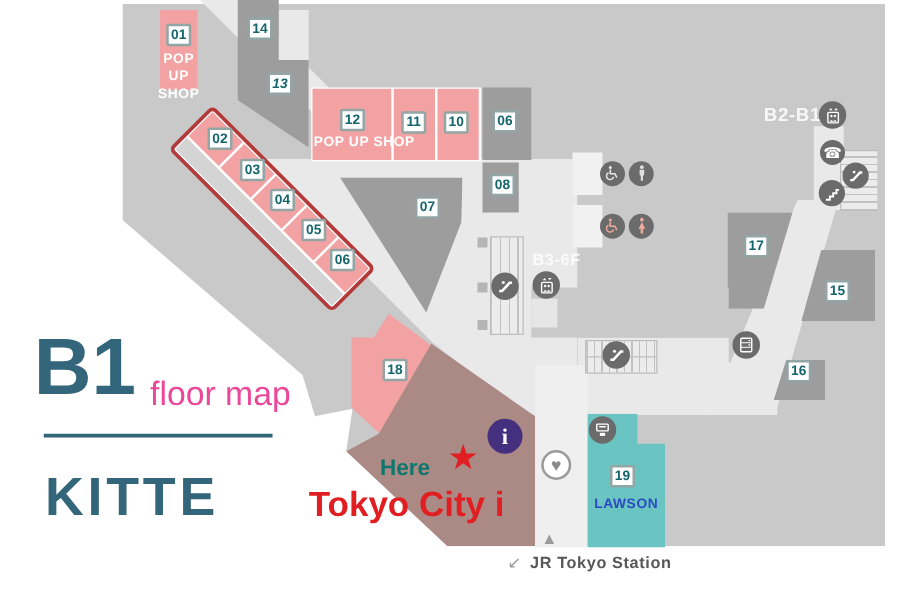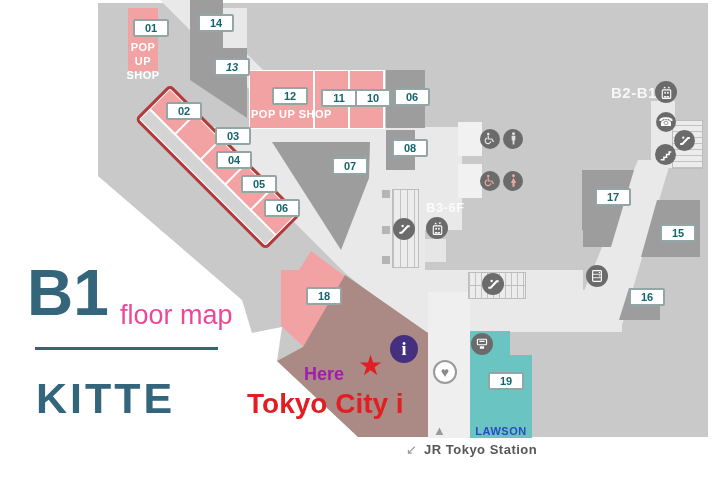--- a/index.html
+++ b/index.html
@@ -1,20 +1,20 @@
 <!DOCTYPE html>
 <html><head>
 <meta charset="utf-8">
 <style>
   html,body{margin:0;padding:0;background:#fff;}
   .map{position:relative;width:720px;height:480px;background:#fff;overflow:hidden;
        font-family:"Liberation Sans",sans-serif;}
   .layer{position:absolute;left:0;top:0;width:720px;height:480px;}
   .abs{position:absolute;}
-  .ul{position:absolute;width:36px;height:18px;background:#fff;border:2px solid #93a5a5;
+  .ul{position:absolute;width:20px;height:18px;background:#fff;border:2px solid #93a5a5;
       color:#15656d;font-weight:bold;font-size:11px;display:flex;align-items:center;
       justify-content:center;box-sizing:border-box;border-radius:2px;}
   .circ{position:absolute;border-radius:50%;background:#6b6b6b;display:flex;align-items:center;
         justify-content:center;color:#fff;box-sizing:border-box;}
   .poptxt{position:absolute;color:#fff;font-weight:bold;font-size:11px;text-align:center;
           line-height:1.25;letter-spacing:0.5px;}
   .wayfind{position:absolute;color:rgba(255,255,255,0.85);font-weight:bold;letter-spacing:0.5px;}
   svg{display:block;}
 </style>
 </head>
@@ -181,43 +181,43 @@
   <div class="circ" style="left:433px;top:360px;width:24px;height:24px;background:#fff;border:2px solid #9a9a9a;color:#8a8a8a;">
     <span style="font-size:14px;line-height:1;">♥</span>
   </div>
 
   <div class="circ" style="left:390px;top:335px;width:28px;height:28px;background:#44307f;">
     <span style="font-family:'Liberation Serif',serif;font-weight:bold;font-size:18px;line-height:1;">i</span>
   </div>
 
   <div class="ul" style="left:133px;top:19px;">01</div>
   <div class="ul" style="left:166px;top:102px;">02</div>
-  <div class="ul" style="left:192px;top:127px;margin-left:23px;">03</div>
+  <div class="ul" style="left:192px;top:127px;">03</div>
   <div class="ul" style="left:216px;top:151px;">04</div>
   <div class="ul" style="left:241px;top:175px;">05</div>
   <div class="ul" style="left:264px;top:199px;">06</div>
   <div class="ul" style="left:332px;top:157px;">07</div>
   <div class="ul" style="left:392px;top:139px;">08</div>
   <div class="ul" style="left:394px;top:88px;">06</div>
   <div class="ul" style="left:355px;top:89px;">10</div>
   <div class="ul" style="left:321px;top:89px;">11</div>
   <div class="ul" style="left:272px;top:87px;">12</div>
   <div class="ul" style="left:214px;top:58px;font-style:italic;">13</div>
   <div class="ul" style="left:198px;top:14px;">14</div>
   <div class="ul" style="left:660px;top:224px;">15</div>
   <div class="ul" style="left:629px;top:288px;">16</div>
   <div class="ul" style="left:595px;top:188px;">17</div>
   <div class="ul" style="left:306px;top:287px;text-align:center;">18</div>
   <div class="ul" style="left:488px;top:372px;">19</div>
 
   <div class="poptxt" style="left:126px;top:41px;width:34px;">POP UP SHOP</div>
   <div class="poptxt" style="left:251px;top:108px;width:62px;white-space:nowrap;">POP UP SHOP</div>
-  <div class="abs" style="left:470px;top:397px;width:62px;text-align:center;color:#2b49c3;font-weight:bold;font-size:11px;letter-spacing:0.5px;margin-top:28px;">LAWSON</div>
-
-  <span class="abs" style="left:304px;top:364px;color:#a21caf;font-weight:bold;font-size:18px;">Here</span>
+  <div class="abs" style="left:470px;top:397px;width:62px;text-align:center;color:#2b49c3;font-weight:bold;font-size:11px;letter-spacing:0.5px;">LAWSON</div>
+
+  <span class="abs" style="left:304px;top:364px;color:#0f766e;font-weight:bold;font-size:18px;">Here</span>
   <span class="abs" style="left:358px;top:352px;color:#e11f23;font-size:28px;line-height:1;">★</span>
   <div class="abs" style="left:247px;top:388px;color:#e11f23;font-weight:bold;font-size:28px;white-space:nowrap;">Tokyo City i</div>
 
   <span class="abs" style="left:433px;top:424px;color:#9a9a9a;font-size:13px;line-height:1;">▲</span>
   <span class="abs" style="left:406px;top:443px;color:#9a9a9a;font-size:13px;line-height:1;">↙</span>
   <span class="abs" style="left:424px;top:442px;color:#575757;font-weight:bold;font-size:13px;letter-spacing:0.5px;white-space:nowrap;">JR Tokyo Station</span>
 
   <span class="abs" style="left:27px;top:258px;color:#33657b;font-weight:bold;font-size:64px;line-height:1.1;">B1</span>
   <span class="abs" style="left:120px;top:300px;color:#ec4899;font-size:27px;white-space:nowrap;">floor map</span>
   <div class="abs" style="left:35px;top:347px;width:183px;height:3px;background:#33657b;"></div>

